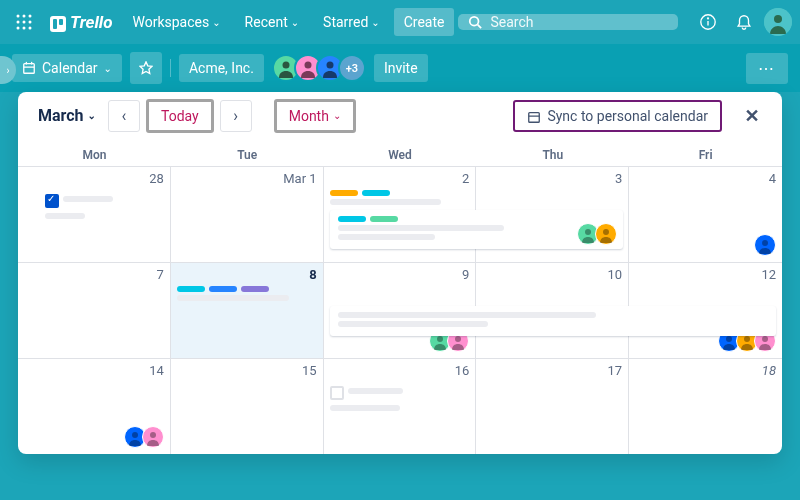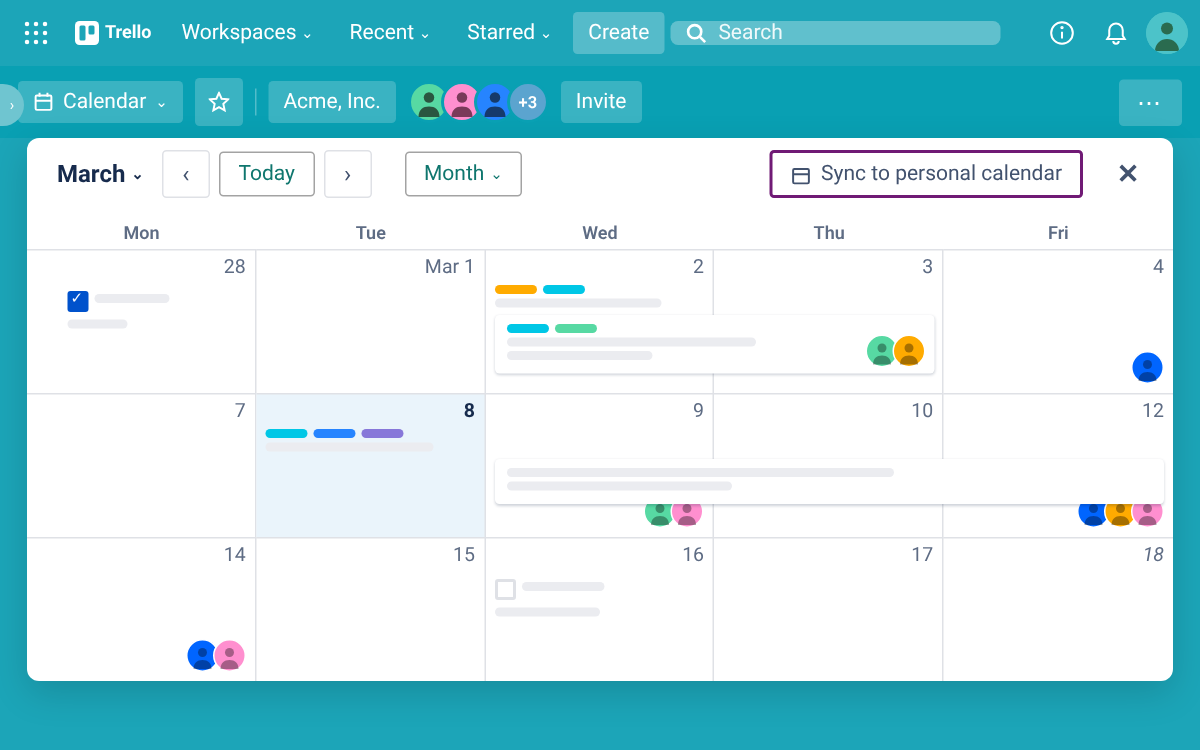--- a/index.html
+++ b/index.html
@@ -1,20 +1,20 @@
 <!DOCTYPE html>
 <html><head>
 <meta charset="utf-8">
 <style>
 * { margin: 0; padding: 0; box-sizing: border-box; font-family: -apple-system, BlinkMacSystemFont, 'Segoe UI', Roboto, sans-serif; }
 body { background: #1ca5b8; width: 800px; height: 500px; overflow: hidden; position: relative; }
 
 .topbar { height: 44px; background: #1ca5b8; display: flex; align-items: center; padding: 0 8px; gap: 4px; }
 .topbar .icon-btn { width: 32px; height: 32px; display: flex; align-items: center; justify-content: center; color: #fff; border-radius: 3px; cursor: pointer; }
-.logo { display: flex; align-items: flex-start; gap: 4px; color: #fff; font-weight: 700; font-size: 12px; padding: 0 6px; }
+.logo { display: flex; align-items: flex-end; gap: 4px; color: #fff; font-weight: 700; font-size: 17px; padding: 0 6px; font-style: italic; }
 .logo-icon { width: 16px; height: 16px; background: #fff; border-radius: 3px; position: relative; }
 .logo-icon::before, .logo-icon::after { content: ''; position: absolute; background: #1ca5b8; width: 4px; border-radius: 1px; top: 3px; }
 .logo-icon::before { left: 3px; height: 10px; }
 .logo-icon::after { right: 3px; height: 6px; }
 .nav-item { color: #fff; font-size: 14px; padding: 6px 10px; border-radius: 3px; cursor: pointer; display: flex; align-items: center; gap: 3px; }
 .nav-item.create { background: rgba(255,255,255,0.25); }
 .chev { font-size: 10px; }
 .search-box { flex: 1; max-width: 220px; background: rgba(255,255,255,0.3); border-radius: 5px; height: 16px; display: flex; align-items: center; padding: 0 10px; color: #fff; gap: 8px; margin-left: 0; }
 .search-box input { background: transparent; border: none; outline: none; color: #fff; font-size: 14px; flex: 1; }
 .search-box input::placeholder { color: rgba(255,255,255,0.9); }
@@ -30,21 +30,21 @@
 .member-stack .mini-avatar { width: 28px; height: 28px; border-radius: 50%; border: 2px solid #09a0b3; margin-left: -6px; display: flex; align-items: center; justify-content: center; font-size: 11px; color: #fff; font-weight: 600; }
 .member-stack .mini-avatar:first-child { margin-left: 0; }
 .more-btn { background: rgba(255,255,255,0.2); color: #fff; padding: 6px 12px; border-radius: 3px; cursor: pointer; font-size: 16px; letter-spacing: 2px; }
 
 .expand-tab { position: absolute; left: 0; top: 56px; width: 16px; height: 28px; background: #6fc5d0; border-radius: 0 14px 14px 0; display: flex; align-items: center; justify-content: center; color: #fff; font-size: 10px; cursor: pointer; z-index: 5; }
 
 .calendar { margin: 0 18px 0 18px; background: #fff; border-radius: 8px; box-shadow: 0 8px 24px rgba(0,0,0,0.15); overflow: hidden; }
 .cal-toolbar { height: 48px; display: flex; align-items: center; padding: 0 14px; gap: 6px; border-bottom: 1px solid transparent; }
 .month-label { font-size: 16px; font-weight: 700; color: #172b4d; display: flex; align-items: center; gap: 4px; cursor: pointer; padding: 4px 6px; }
 .nav-arrow { width: 32px; height: 32px; border: 1px solid #dfe1e6; border-radius: 3px; display: flex; align-items: center; justify-content: center; cursor: pointer; color: #42526e; background: #fff; }
-.today-btn, .view-btn { border: 1px solid #a3a3a3; border-radius: 3px; padding: 6px 12px; font-size: 14px; color: #0f766e; cursor: pointer; background: #fff; display: flex; align-items: center; gap: 4px; }
+.today-btn, .view-btn { border: 3px solid #a3a3a3; border-radius: 3px; padding: 6px 12px; font-size: 14px; color: #be185d; cursor: pointer; background: #fff; display: flex; align-items: center; gap: 4px; }
 .sync-btn { border: 2px solid #701a75; border-radius: 3px; padding: 6px 12px; font-size: 14px; color: #42526e; cursor: pointer; background: #fff; display: flex; align-items: flex-end; gap: 6px; }
 .close-btn { width: 32px; height: 32px; display: flex; align-items: center; justify-content: center; cursor: pointer; color: #42526e; margin-left: 8px; font-size: 18px; font-weight:bold;}
 
 .grid { display: grid; grid-template-columns: repeat(5, 1fr); }
 .day-header { text-align: center; font-size: 12px; font-weight: 600; color: #5e6c84; padding: 8px 0 4px; }
 .day-cell { border-top: 1px solid #dfe1e6; border-right: 1px solid #dfe1e6; min-height: 88px; padding: 4px 6px; position: relative; }
 .day-cell:nth-child(5n) { border-right: none; }
 .day-cell.today { background: #eaf4fb; }
 .day-num { font-size: 13px; color: #5e6c84; text-align: right; padding-bottom: 4px; }
 .day-cell.today .day-num { font-weight: 700; color: #172b4d; }

